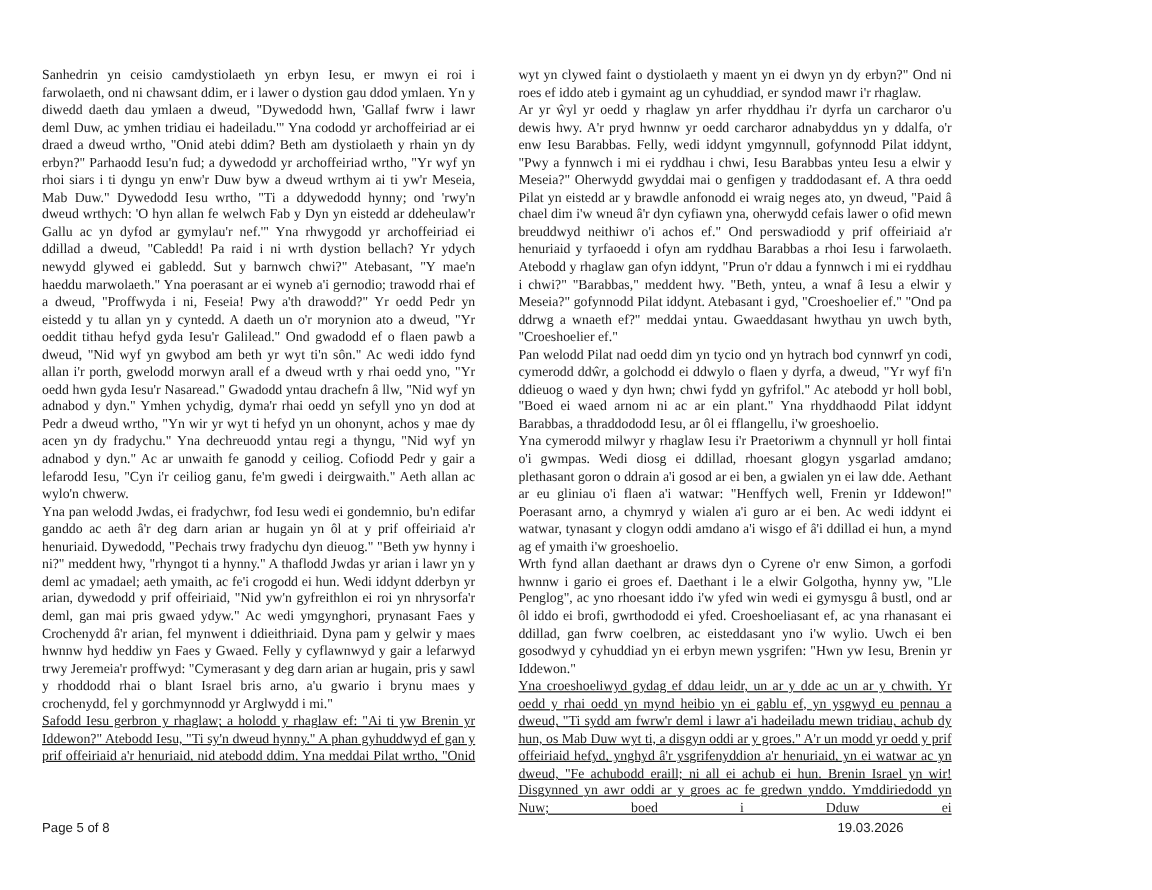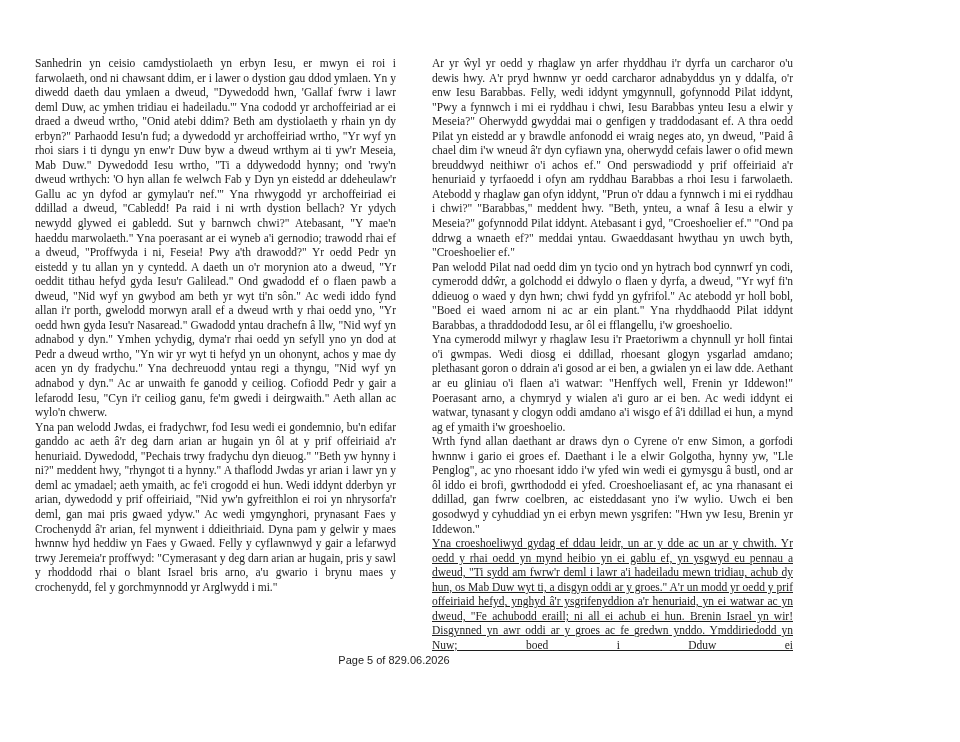--- a/index.html
+++ b/index.html
@@ -36,45 +36,47 @@
     margin: 0;
     padding: 0;
   }
   
   .column p.continues {
     text-align-last: justify;
     text-decoration: underline;
   }
   .footer {
     display: flex;
-    justify-content: center;
+    justify-content: space-between;
     align-items: baseline;
     margin-top: 2px;
     font-family: "Liberation Sans", sans-serif;
     font-size: 11px;
     color: #1c1c1c;
   }
   .footer .date {
     margin-right: 40px;
   }
 </style>
 </head>
 <body>
 
 <div class="page">
   <div class="columns">
     <div class="column">
       <p>Sanhedrin yn ceisio camdystiolaeth yn erbyn Iesu, er mwyn ei roi i farwolaeth, ond ni chawsant ddim, er i lawer o dystion gau ddod ymlaen. Yn y diwedd daeth dau ymlaen a dweud, "Dywedodd hwn, 'Gallaf fwrw i lawr deml Duw, ac ymhen tridiau ei hadeiladu.'" Yna cododd yr archoffeiriad ar ei draed a dweud wrtho, "Onid atebi ddim? Beth am dystiolaeth y rhain yn dy erbyn?" Parhaodd Iesu'n fud; a dywedodd yr archoffeiriad wrtho, "Yr wyf yn rhoi siars i ti dyngu yn enw'r Duw byw a dweud wrthym ai ti yw'r Meseia, Mab Duw." Dywedodd Iesu wrtho, "Ti a ddywedodd hynny; ond 'rwy'n dweud wrthych: 'O hyn allan fe welwch Fab y Dyn yn eistedd ar ddeheulaw'r Gallu ac yn dyfod ar gymylau'r nef.'" Yna rhwygodd yr archoffeiriad ei ddillad a dweud, "Cabledd! Pa raid i ni wrth dystion bellach? Yr ydych newydd glywed ei gabledd. Sut y barnwch chwi?" Atebasant, "Y mae'n haeddu marwolaeth." Yna poerasant ar ei wyneb a'i gernodio; trawodd rhai ef a dweud, "Proffwyda i ni, Feseia! Pwy a'th drawodd?" Yr oedd Pedr yn eistedd y tu allan yn y cyntedd. A daeth un o'r morynion ato a dweud, "Yr oeddit tithau hefyd gyda Iesu'r Galilead." Ond gwadodd ef o flaen pawb a dweud, "Nid wyf yn gwybod am beth yr wyt ti'n sôn." Ac wedi iddo fynd allan i'r porth, gwelodd morwyn arall ef a dweud wrth y rhai oedd yno, "Yr oedd hwn gyda Iesu'r Nasaread." Gwadodd yntau drachefn â llw, "Nid wyf yn adnabod y dyn." Ymhen ychydig, dyma'r rhai oedd yn sefyll yno yn dod at Pedr a dweud wrtho, "Yn wir yr wyt ti hefyd yn un ohonynt, achos y mae dy acen yn dy fradychu." Yna dechreuodd yntau regi a thyngu, "Nid wyf yn adnabod y dyn." Ac ar unwaith fe ganodd y ceiliog. Cofiodd Pedr y gair a lefarodd Iesu, "Cyn i'r ceiliog ganu, fe'm gwedi i deirgwaith." Aeth allan ac wylo'n chwerw.</p>
       <p>Yna pan welodd Jwdas, ei fradychwr, fod Iesu wedi ei gondemnio, bu'n edifar ganddo ac aeth â'r deg darn arian ar hugain yn ôl at y prif offeiriaid a'r henuriaid. Dywedodd, "Pechais trwy fradychu dyn dieuog." "Beth yw hynny i ni?" meddent hwy, "rhyngot ti a hynny." A thaflodd Jwdas yr arian i lawr yn y deml ac ymadael; aeth ymaith, ac fe'i crogodd ei hun. Wedi iddynt dderbyn yr arian, dywedodd y prif offeiriaid, "Nid yw'n gyfreithlon ei roi yn nhrysorfa'r deml, gan mai pris gwaed ydyw." Ac wedi ymgynghori, prynasant Faes y Crochenydd â'r arian, fel mynwent i ddieithriaid. Dyna pam y gelwir y maes hwnnw hyd heddiw yn Faes y Gwaed. Felly y cyflawnwyd y gair a lefarwyd trwy Jeremeia'r proffwyd: "Cymerasant y deg darn arian ar hugain, pris y sawl y rhoddodd rhai o blant Israel bris arno, a'u gwario i brynu maes y crochenydd, fel y gorchmynnodd yr Arglwydd i mi."</p>
+      <p class="continues">Safodd Iesu gerbron y rhaglaw; a holodd y rhaglaw ef: "Ai ti yw Brenin yr Iddewon?" Atebodd Iesu, "Ti sy'n dweud hynny." A phan gyhuddwyd ef gan y prif offeiriaid a'r henuriaid, nid atebodd ddim. Yna meddai Pilat wrtho, "Onid</p>
     </div>
     <div class="column">
+      <p>wyt yn clywed faint o dystiolaeth y maent yn ei dwyn yn dy erbyn?" Ond ni roes ef iddo ateb i gymaint ag un cyhuddiad, er syndod mawr i'r rhaglaw.</p>
       <p>Ar yr ŵyl yr oedd y rhaglaw yn arfer rhyddhau i'r dyrfa un carcharor o'u dewis hwy. A'r pryd hwnnw yr oedd carcharor adnabyddus yn y ddalfa, o'r enw Iesu Barabbas. Felly, wedi iddynt ymgynnull, gofynnodd Pilat iddynt, "Pwy a fynnwch i mi ei ryddhau i chwi, Iesu Barabbas ynteu Iesu a elwir y Meseia?" Oherwydd gwyddai mai o genfigen y traddodasant ef. A thra oedd Pilat yn eistedd ar y brawdle anfonodd ei wraig neges ato, yn dweud, "Paid â chael dim i'w wneud â'r dyn cyfiawn yna, oherwydd cefais lawer o ofid mewn breuddwyd neithiwr o'i achos ef." Ond perswadiodd y prif offeiriaid a'r henuriaid y tyrfaoedd i ofyn am ryddhau Barabbas a rhoi Iesu i farwolaeth. Atebodd y rhaglaw gan ofyn iddynt, "Prun o'r ddau a fynnwch i mi ei ryddhau i chwi?" "Barabbas," meddent hwy. "Beth, ynteu, a wnaf â Iesu a elwir y Meseia?" gofynnodd Pilat iddynt. Atebasant i gyd, "Croeshoelier ef." "Ond pa ddrwg a wnaeth ef?" meddai yntau. Gwaeddasant hwythau yn uwch byth, "Croeshoelier ef."</p>
       <p>Pan welodd Pilat nad oedd dim yn tycio ond yn hytrach bod cynnwrf yn codi, cymerodd ddŵr, a golchodd ei ddwylo o flaen y dyrfa, a dweud, "Yr wyf fi'n ddieuog o waed y dyn hwn; chwi fydd yn gyfrifol." Ac atebodd yr holl bobl, "Boed ei waed arnom ni ac ar ein plant." Yna rhyddhaodd Pilat iddynt Barabbas, a thraddododd Iesu, ar ôl ei fflangellu, i'w groeshoelio.</p>
       <p>Yna cymerodd milwyr y rhaglaw Iesu i'r Praetoriwm a chynnull yr holl fintai o'i gwmpas. Wedi diosg ei ddillad, rhoesant glogyn ysgarlad amdano; plethasant goron o ddrain a'i gosod ar ei ben, a gwialen yn ei law dde. Aethant ar eu gliniau o'i flaen a'i watwar: "Henffych well, Frenin yr Iddewon!" Poerasant arno, a chymryd y wialen a'i guro ar ei ben. Ac wedi iddynt ei watwar, tynasant y clogyn oddi amdano a'i wisgo ef â'i ddillad ei hun, a mynd ag ef ymaith i'w groeshoelio.</p>
       <p>Wrth fynd allan daethant ar draws dyn o Cyrene o'r enw Simon, a gorfodi hwnnw i gario ei groes ef. Daethant i le a elwir Golgotha, hynny yw, "Lle Penglog", ac yno rhoesant iddo i'w yfed win wedi ei gymysgu â bustl, ond ar ôl iddo ei brofi, gwrthododd ei yfed. Croeshoeliasant ef, ac yna rhanasant ei ddillad, gan fwrw coelbren, ac eisteddasant yno i'w wylio. Uwch ei ben gosodwyd y cyhuddiad yn ei erbyn mewn ysgrifen: "Hwn yw Iesu, Brenin yr Iddewon."</p>
       <p class="continues">Yna croeshoeliwyd gydag ef ddau leidr, un ar y dde ac un ar y chwith. Yr oedd y rhai oedd yn mynd heibio yn ei gablu ef, yn ysgwyd eu pennau a dweud, "Ti sydd am fwrw'r deml i lawr a'i hadeiladu mewn tridiau, achub dy hun, os Mab Duw wyt ti, a disgyn oddi ar y groes." A'r un modd yr oedd y prif offeiriaid hefyd, ynghyd â'r ysgrifenyddion a'r henuriaid, yn ei watwar ac yn dweud, "Fe achubodd eraill; ni all ei achub ei hun. Brenin Israel yn wir! Disgynned yn awr oddi ar y groes ac fe gredwn ynddo. Ymddiriedodd yn Nuw; boed i Dduw ei</p>
     </div>
   </div>
   <div class="footer">
     <span class="page-label">Page 5 of 8</span>
-    <span class="date">29.06.2026</span>
+    <span class="date">19.03.2026</span>
   </div>
 </div>
 
 </body></html>

